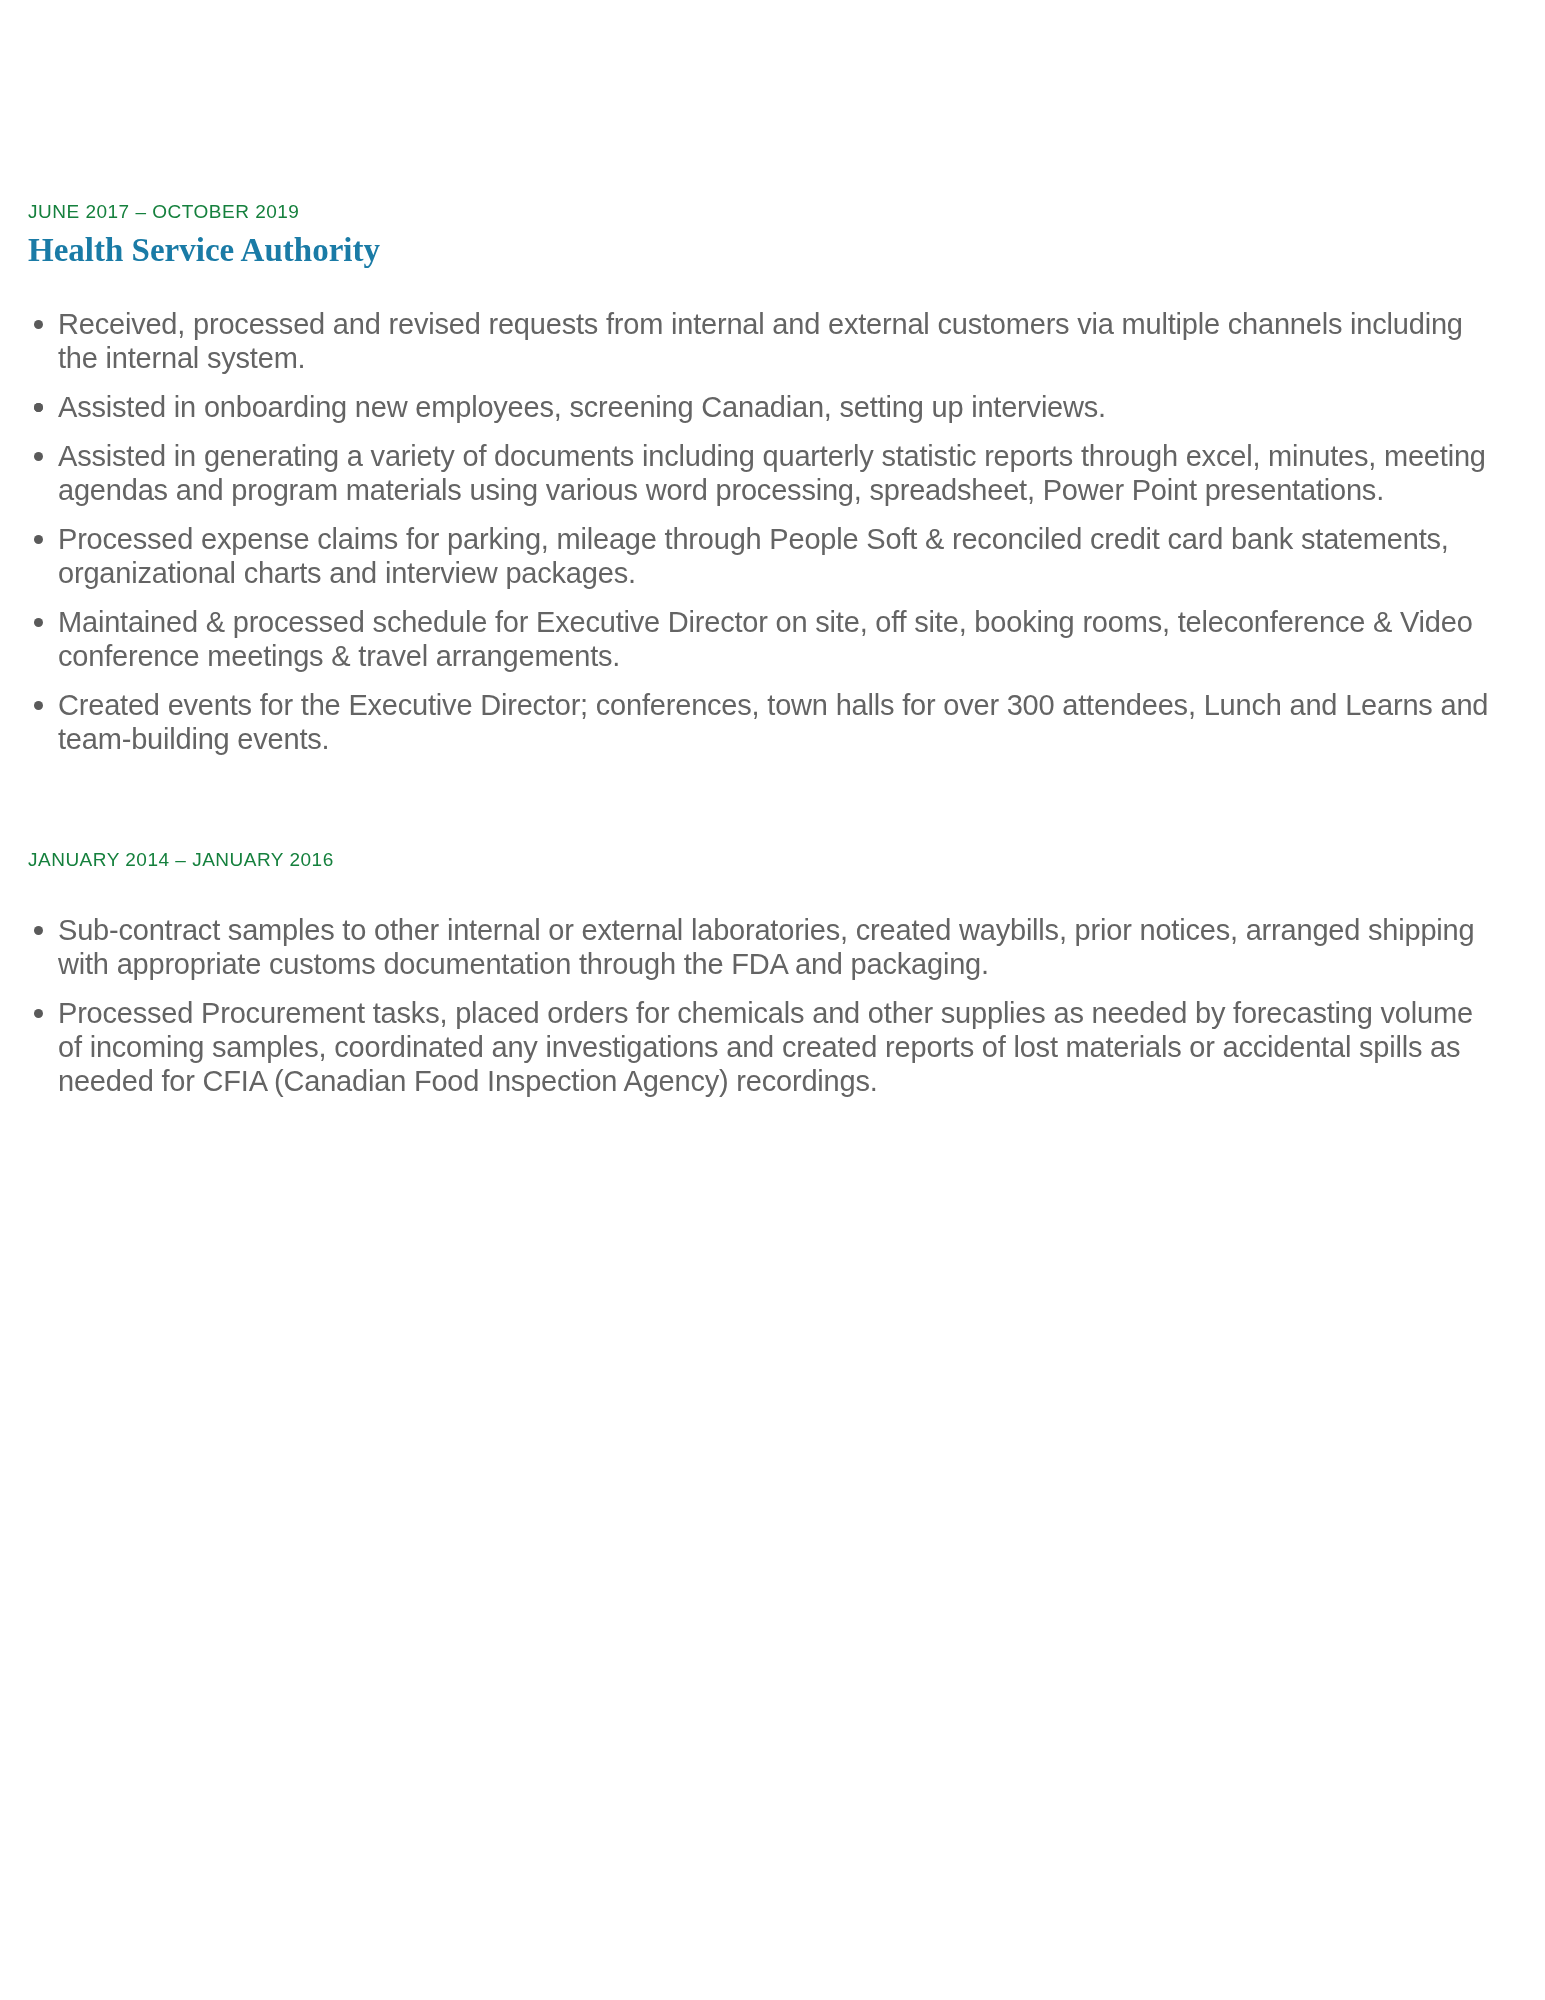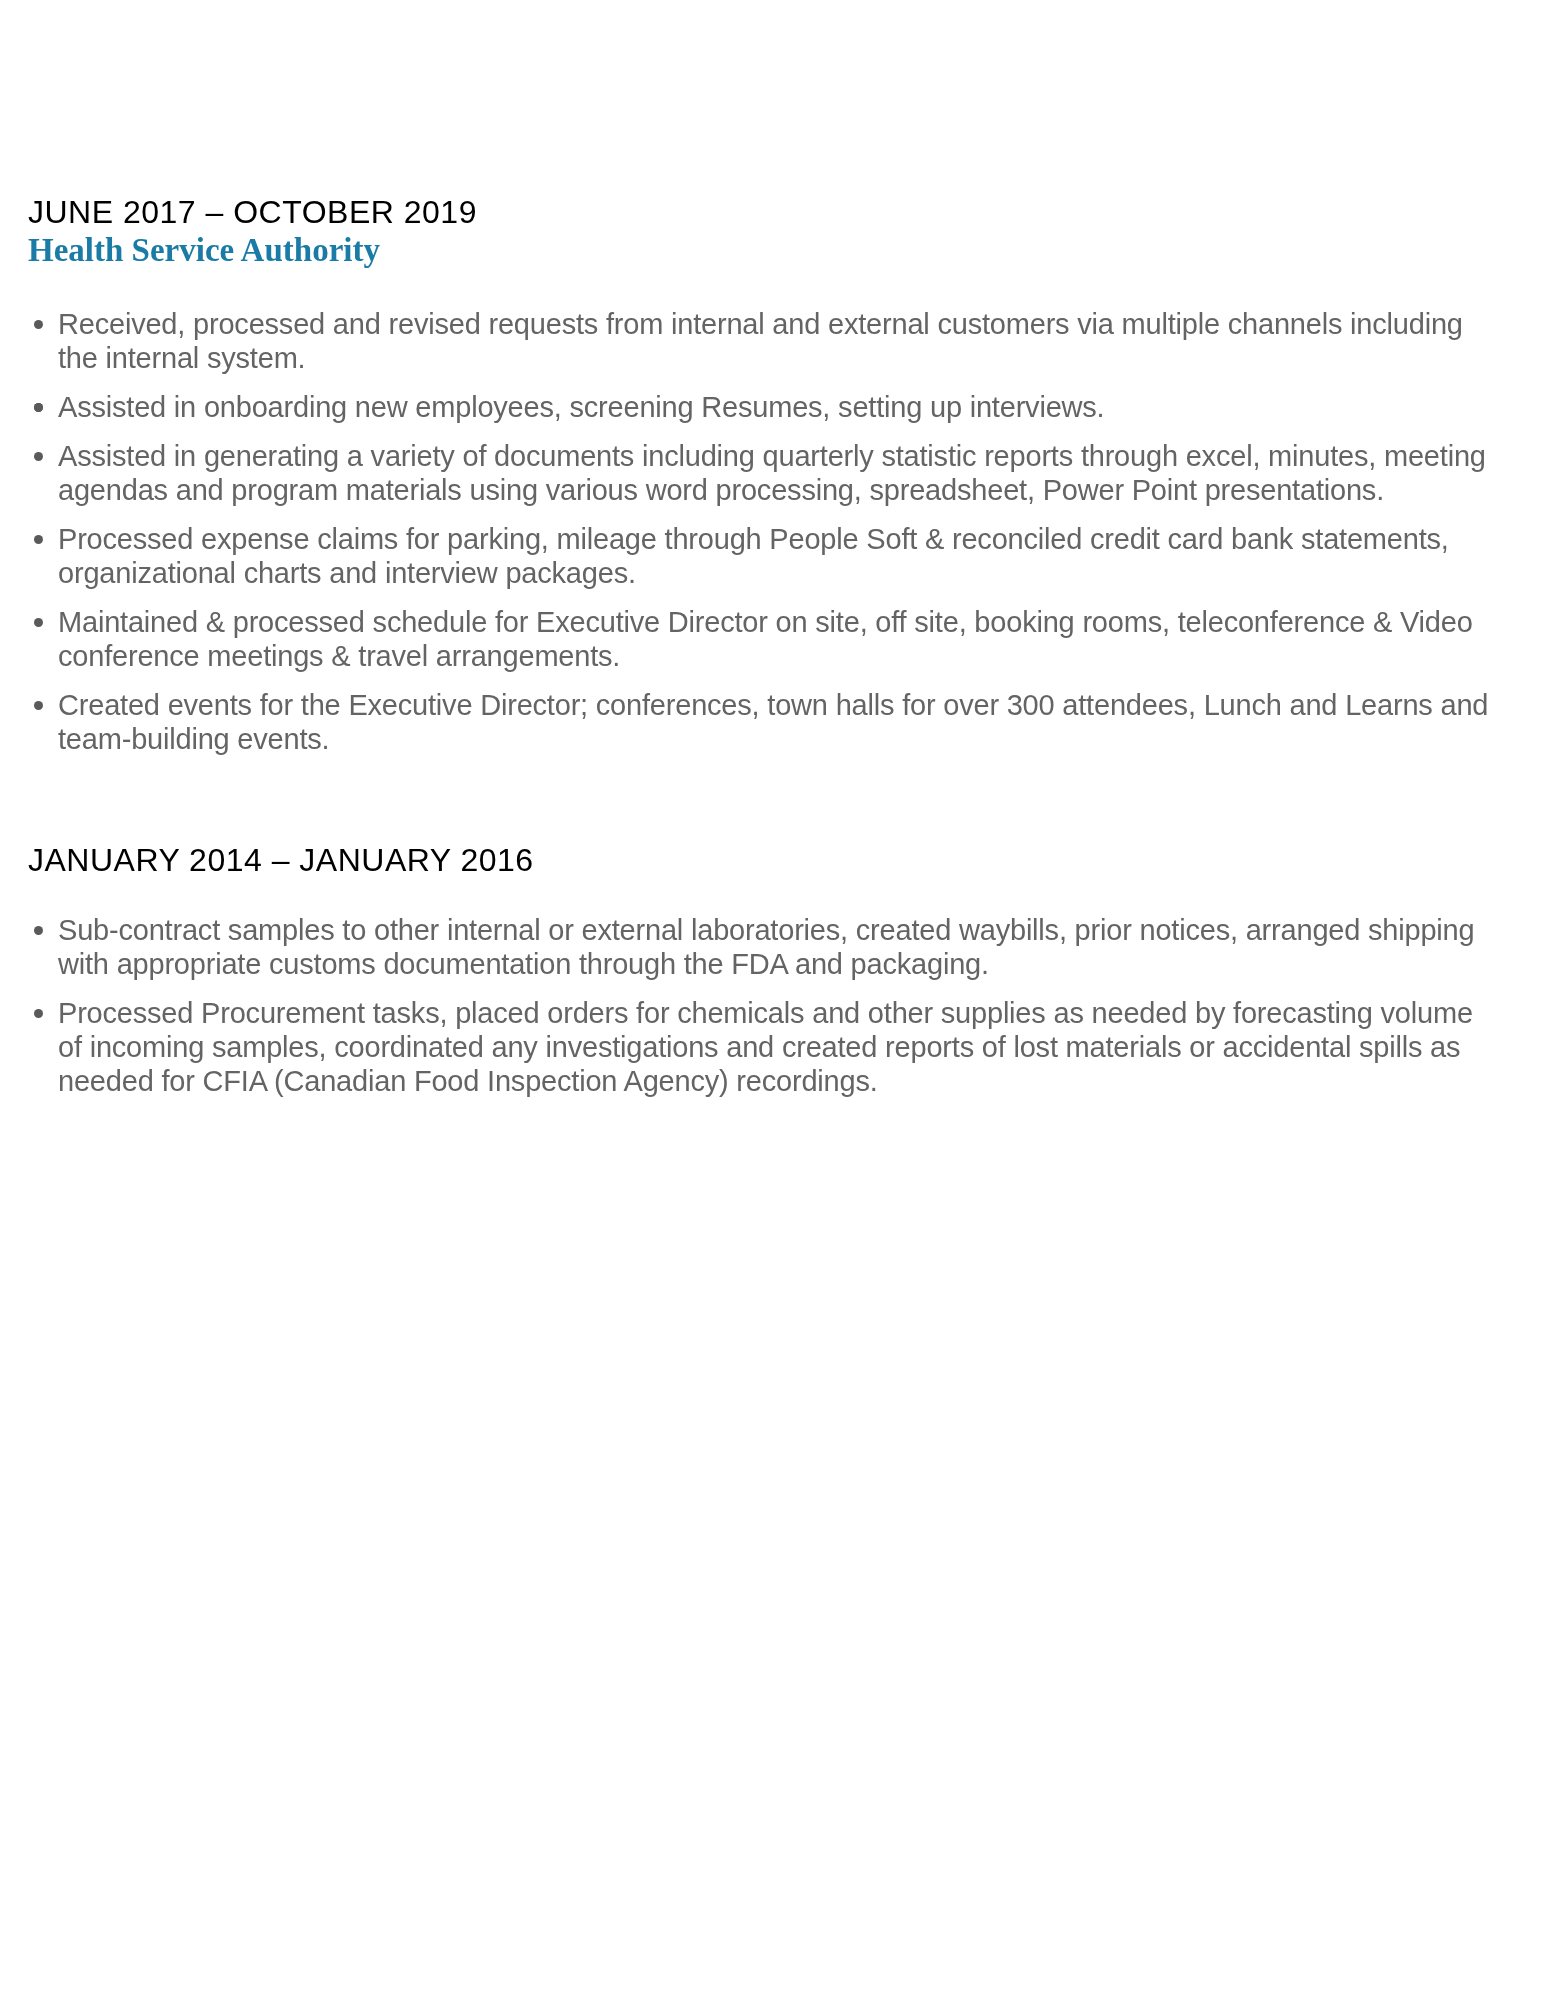--- a/index.html
+++ b/index.html
@@ -18,23 +18,23 @@
     box-sizing: border-box;
     width: 1545px;
     height: 2000px;
     padding: 196px 30px 0 28px;
   }
   .section { }
   .section + .section {
     margin-top: 88px;
   }
   .job-dates {
-    font-size: 32px;
+    font-size: 19px;
     line-height: 32px;
-    color: #000000;
+    color: #15803d;
     letter-spacing: 0.5px;
     font-weight: 400;
   }
   .job-title {
     font-family: "Liberation Serif", "DejaVu Serif", serif;
     font-weight: 700;
     font-size: 33px;
     line-height: 40px;
     color: #1a7ba6;
     margin: 2px 0 0 0;
@@ -75,21 +75,21 @@
     <ul class="bullet-list">
       <li class="bullet-item">
         <span class="bullet-marker"></span>
         <span>Received, processed and revised requests from internal and external customers via multiple channels including the internal system.</span>
       </li>
       <li class="bullet-item">
         <span class="bullet-marker"></span>
       </li>
       <li class="bullet-item">
         <span class="bullet-marker"></span>
-        <span>Assisted in onboarding new employees, screening Resumes, setting up interviews.</span>
+        <span>Assisted in onboarding new employees, screening Canadian, setting up interviews.</span>
       </li>
       <li class="bullet-item">
         <span class="bullet-marker"></span>
         <span>Assisted in generating a variety of documents including quarterly statistic reports through excel, minutes, meeting agendas and program materials using various word processing, spreadsheet, Power Point presentations.</span>
       </li>
       <li class="bullet-item">
         <span class="bullet-marker"></span>
         <span>Processed expense claims for parking, mileage through People Soft &amp; reconciled credit card bank statements, organizational charts and interview packages.</span>
       </li>
       <li class="bullet-item">

